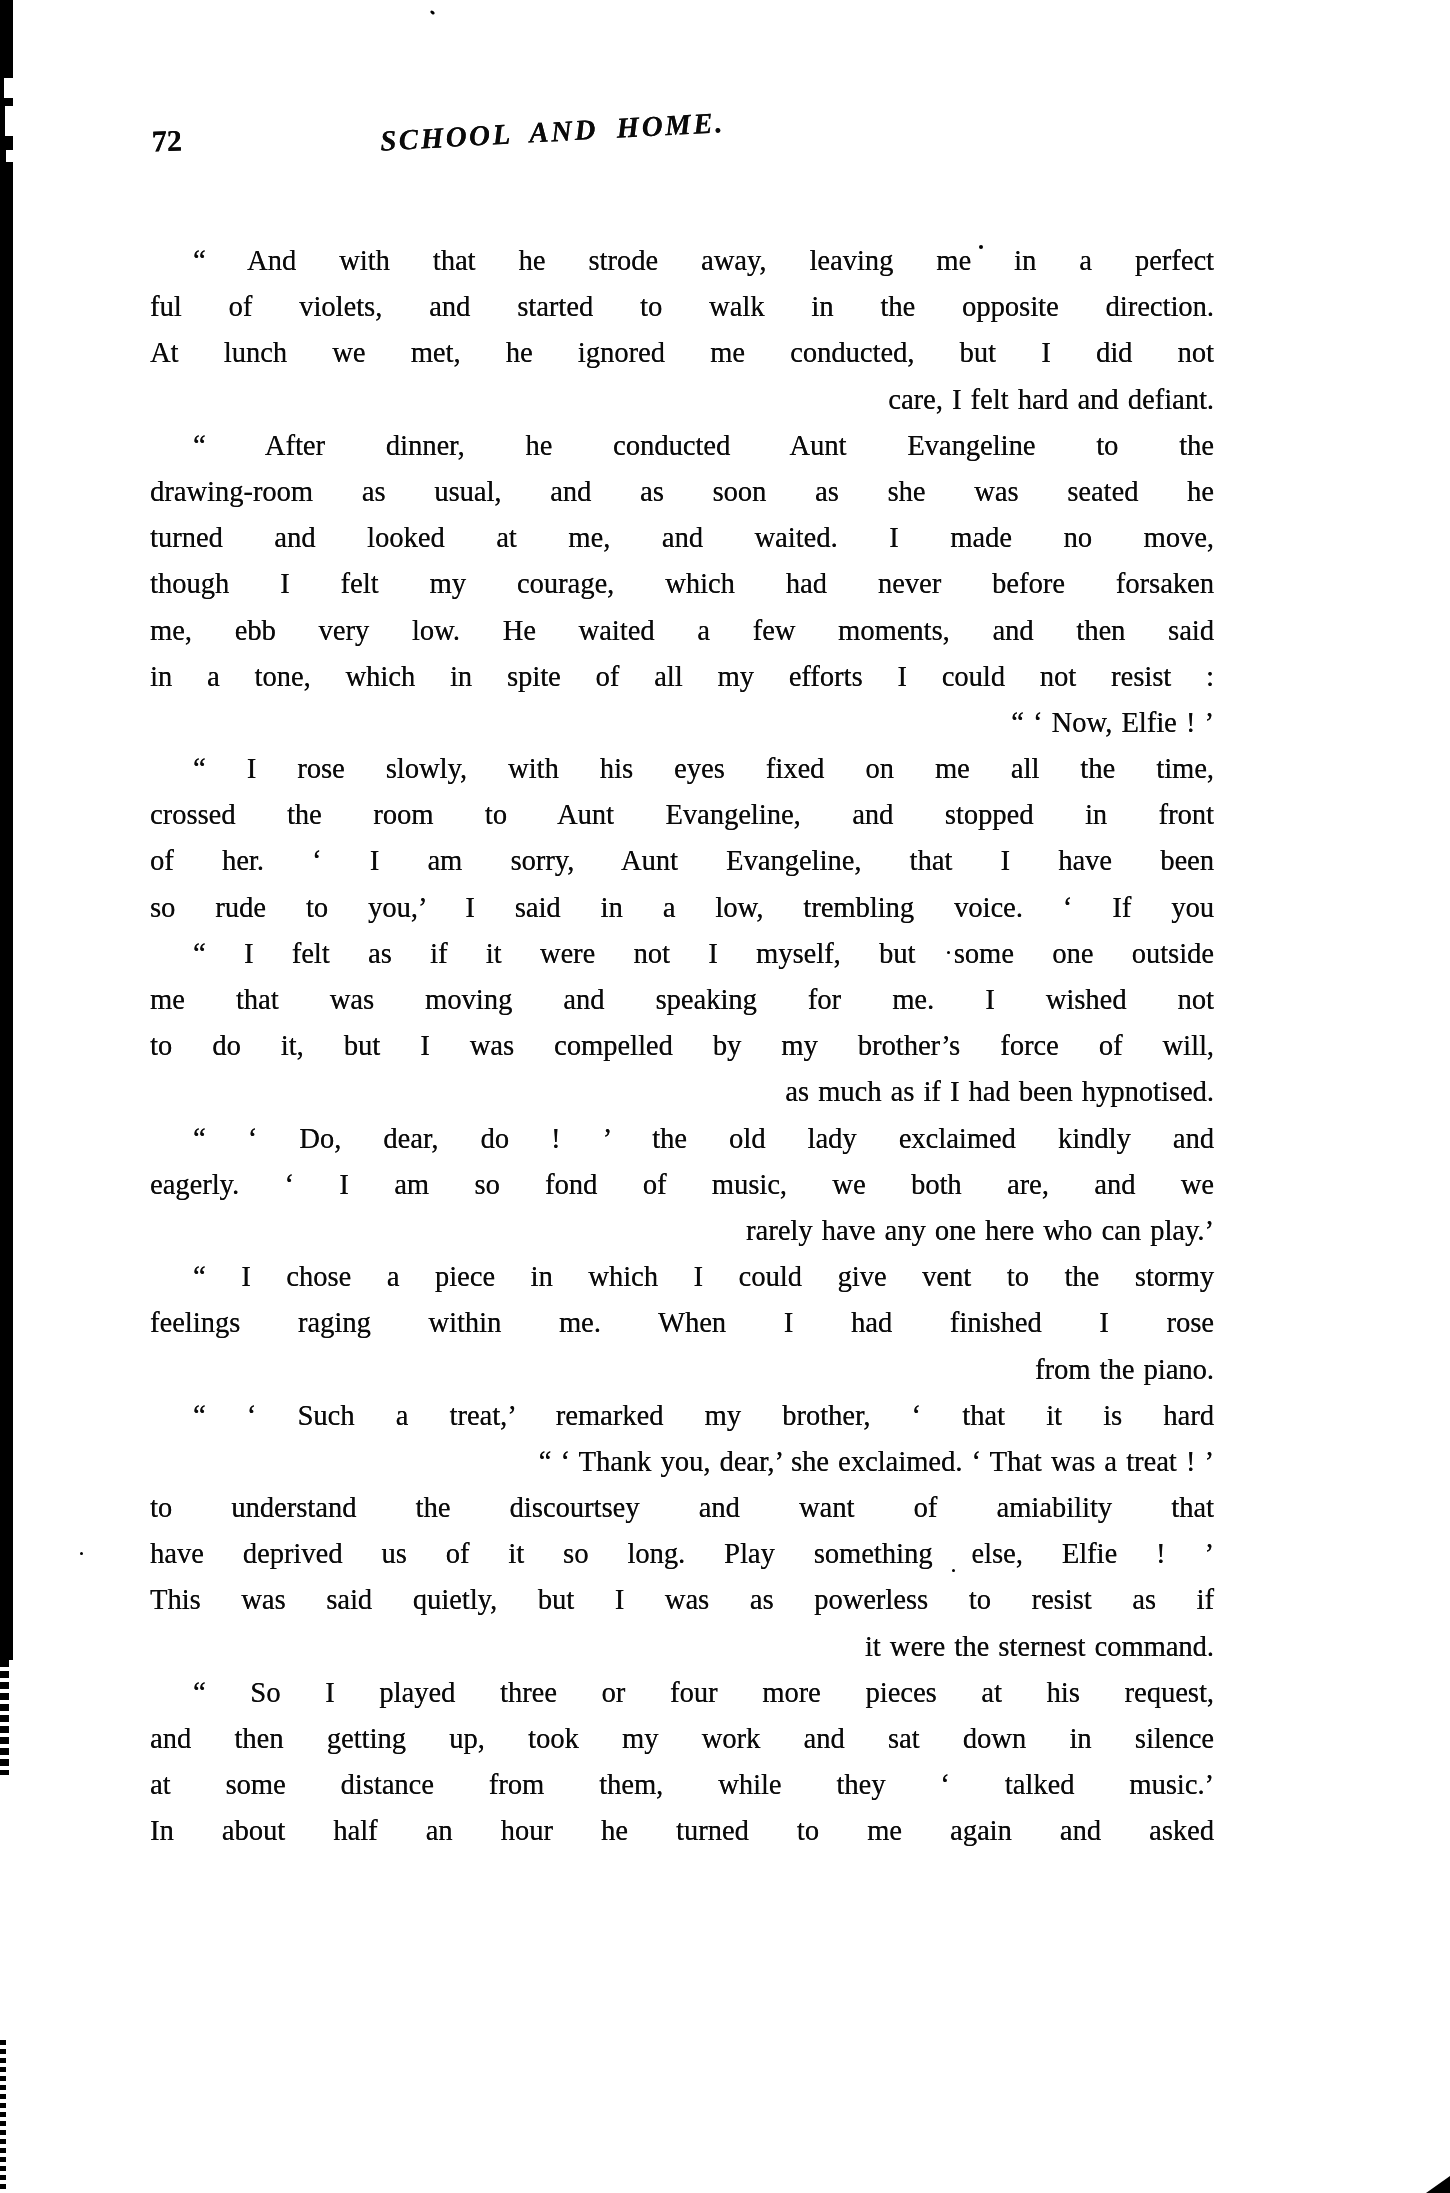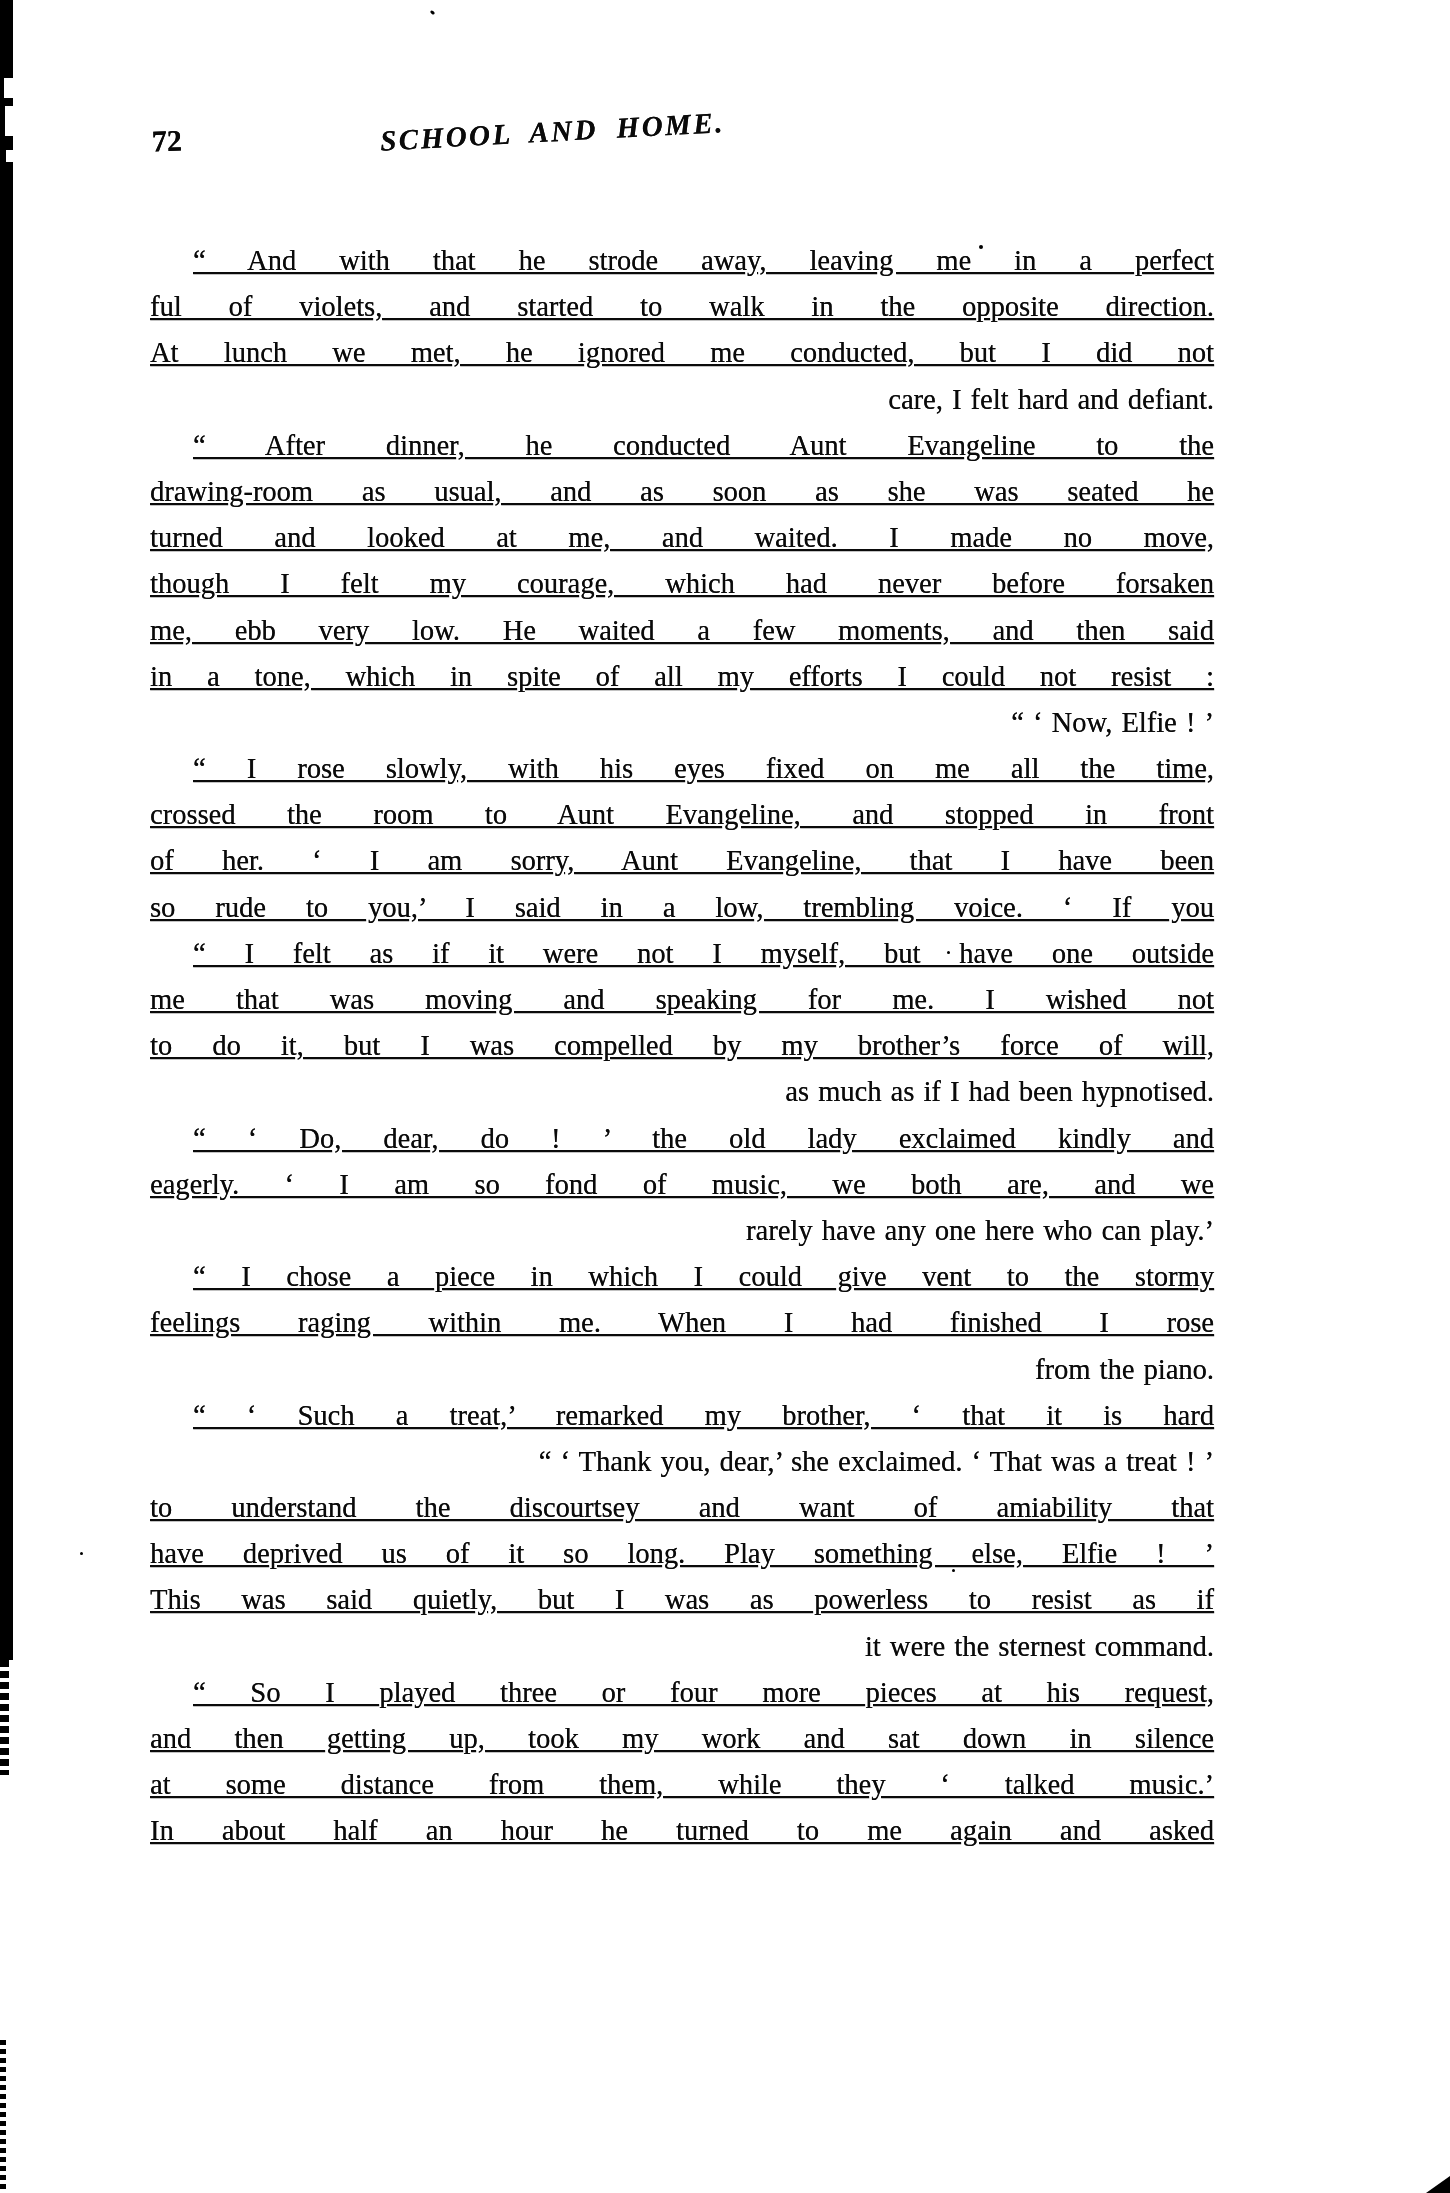--- a/index.html
+++ b/index.html
@@ -47,21 +47,21 @@
     font-size:28.5px;
     text-shadow:0.2px 0.3px 0.35px rgba(0,0,0,.8);
   }
   .line{
     line-height:46.2px;height:46.2px;
     text-align:right;
     word-spacing:2px;
     white-space:normal;
     overflow:visible;
   }
-  .line.j{text-align:justify;text-align-last:justify;text-decoration:underline;}
+  .line.j{text-align:justify;text-align-last:justify;}
   .line.ind{padding-left:43px;}
   .line.ind.j{text-indent:0;}
 
   
   .speck{position:absolute;background:#000;border-radius:50%;}
   .sp1{left:430px;top:11px;width:5px;height:3px;transform:rotate(40deg);}
   .sp2{left:979px;top:245px;width:4px;height:4px;}
   .sp3{left:947px;top:951px;width:3px;height:3px;}
   .sp4{left:952px;top:1569px;width:3px;height:3px;}
   .sp5{left:80px;top:1552px;width:3px;height:3px;}
@@ -99,21 +99,21 @@
       <div class="line j">drawing-room as usual, and as soon as she was seated he</div>
       <div class="line j">turned and looked at me, and waited. I made no move,</div>
       <div class="line j">though I felt my courage, which had never before forsaken</div>
       <div class="line j">me, ebb very low. He waited a few moments, and then said</div>
       <div class="line j">in a tone, which in spite of all my efforts I could not resist :</div>
       <div class="line ind">“ ‘ Now, Elfie ! ’</div>
       <div class="line j ind">“ I rose slowly, with his eyes fixed on me all the time,</div>
       <div class="line j">crossed the room to Aunt Evangeline, and stopped in front</div>
       <div class="line j">of her. ‘ I am sorry, Aunt Evangeline, that I have been</div>
       <div class="line j">so rude to you,’ I said in a low, trembling voice. ‘ If you</div>
-      <div class="line j ind">“ I felt as if it were not I myself, but have one outside</div>
+      <div class="line j ind">“ I felt as if it were not I myself, but some one outside</div>
       <div class="line j">me that was moving and speaking for me. I wished not</div>
       <div class="line j">to do it, but I was compelled by my brother’s force of will,</div>
       <div class="line">as much as if I had been hypnotised.</div>
       <div class="line j ind">“ ‘ Do, dear, do ! ’ the old lady exclaimed kindly and</div>
       <div class="line j">eagerly. ‘ I am so fond of music, we both are, and we</div>
       <div class="line">rarely have any one here who can play.’</div>
       <div class="line j ind">“ I chose a piece in which I could give vent to the stormy</div>
       <div class="line j">feelings raging within me. When I had finished I rose</div>
       <div class="line">from the piano.</div>
       <div class="line j ind">“ ‘ Such a treat,’ remarked my brother, ‘ that it is hard</div>

